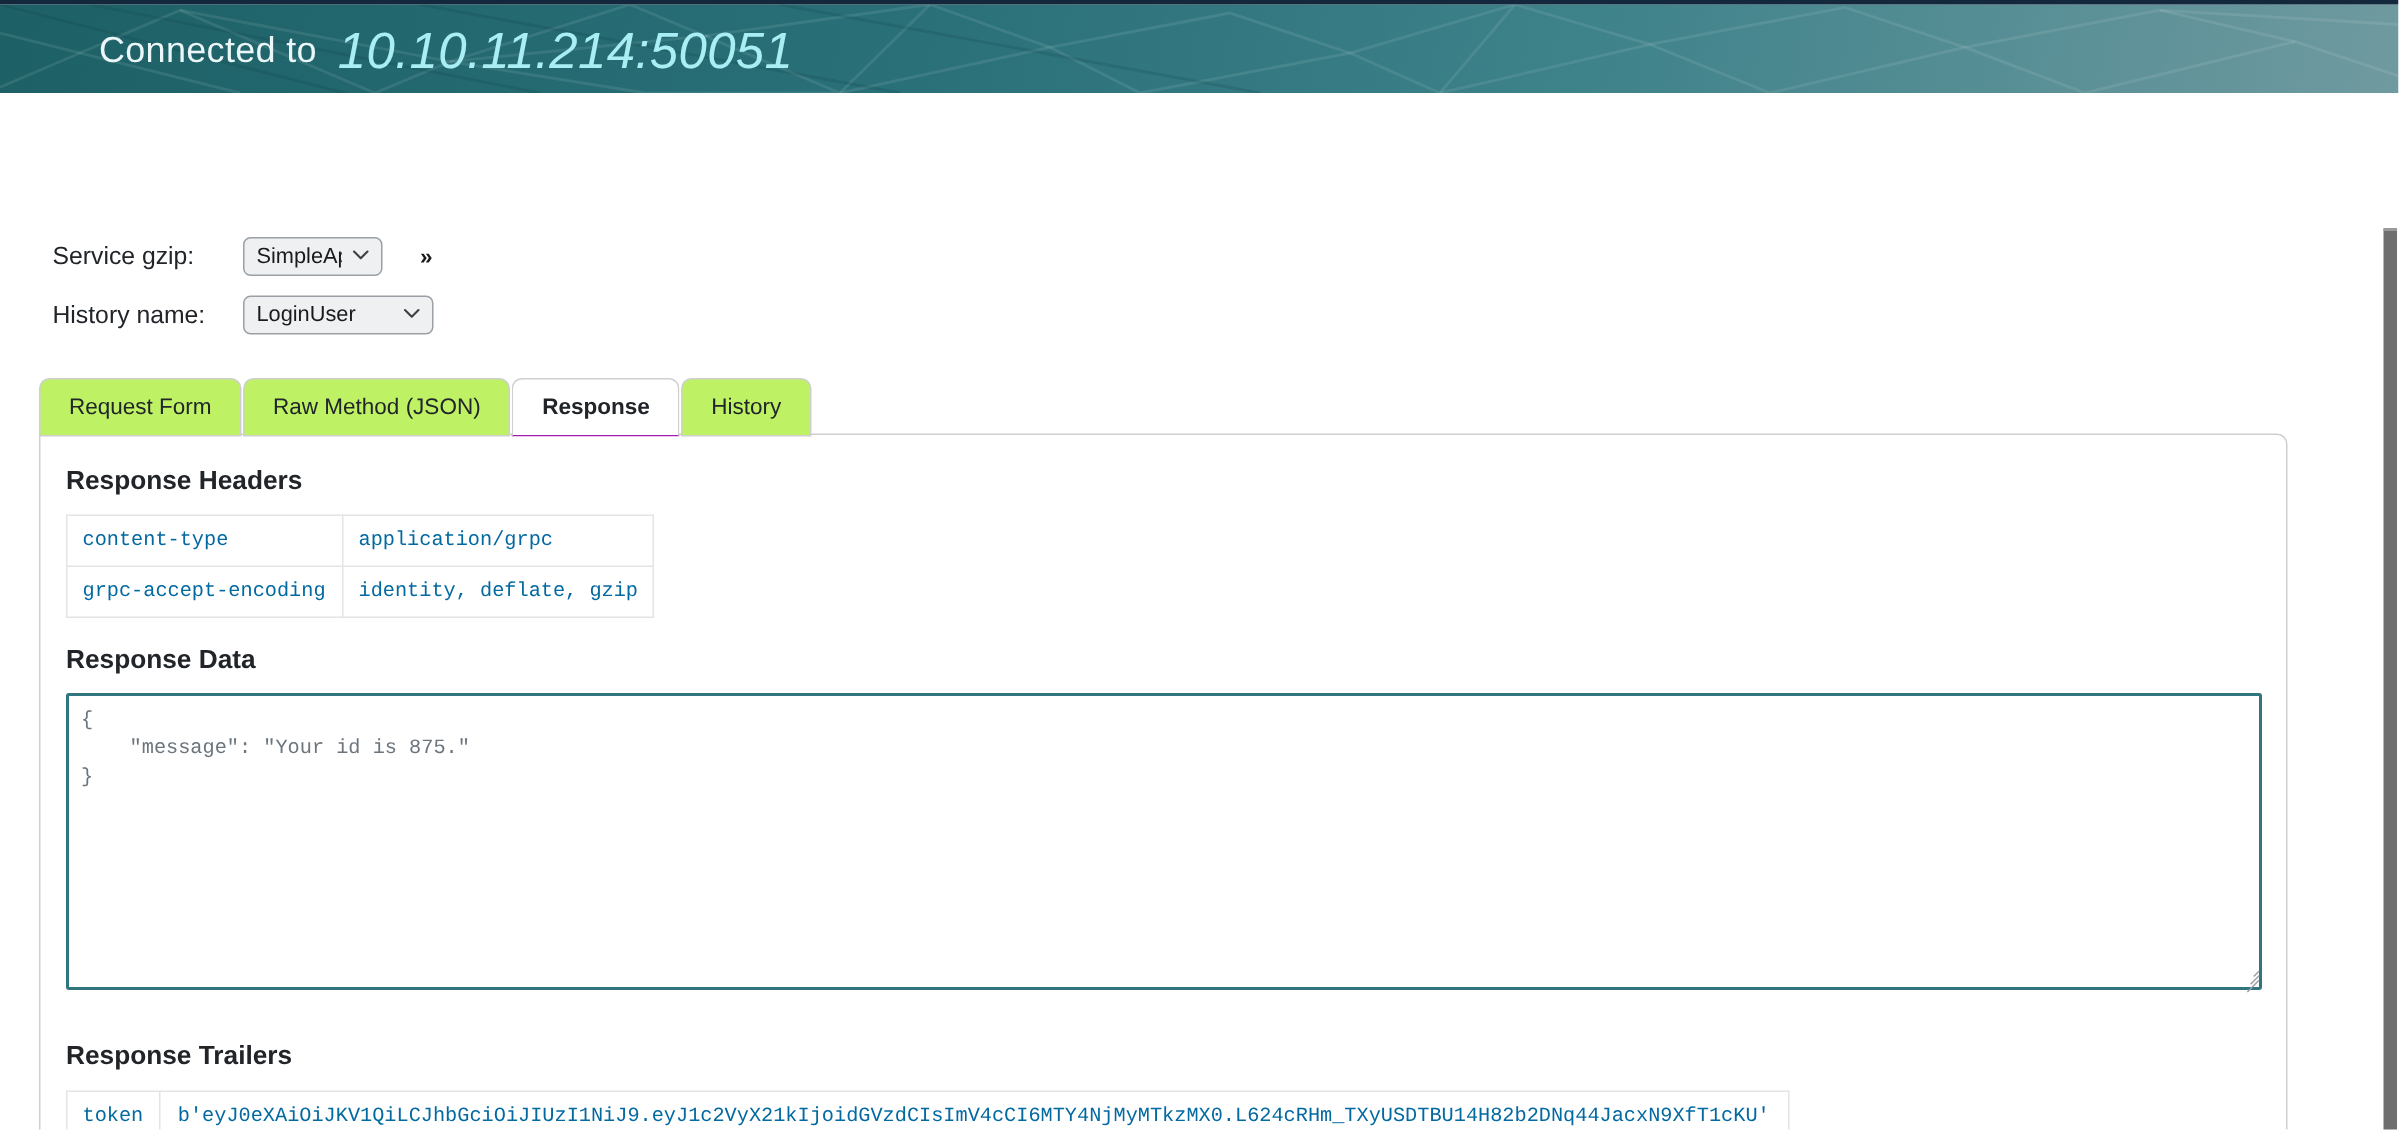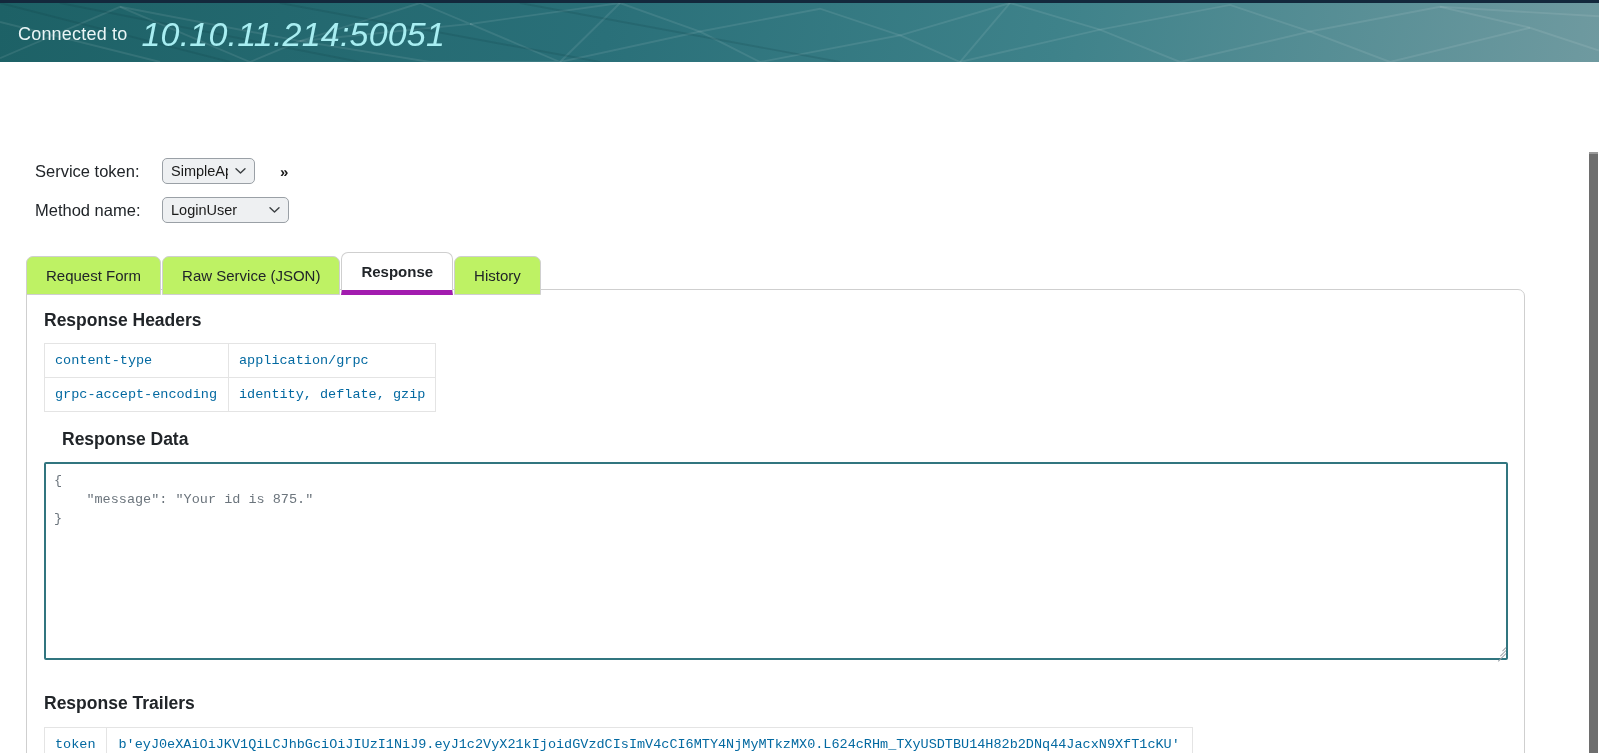--- a/index.html
+++ b/index.html
@@ -38,23 +38,24 @@
     left: 18px;
     top: 2px;
     height: 58px;
     display: flex;
     align-items: center;
     gap: 14px;
     z-index: 3;
     white-space: nowrap;
   }
   .banner-label {
-    font-size: 18px;
+    font-size: 24px;
     color: #eaf6f7;
     letter-spacing: .2px;
+    margin-left: 48px;
   }
   .banner-addr {
     font-size: 34px;
     font-style: italic;
     color: #a8eef2;
     letter-spacing: .2px;
   }
 
   
   #page {
@@ -133,21 +134,21 @@
     border-radius: 7px 7px 0 0;
     padding: 10px 19px 9px 19px;
     margin-right: 1px;
     cursor: pointer;
     position: relative;
     line-height: 18px;
   }
   .tab.active {
     background: #ffffff;
     font-weight: bold;
-    border-bottom: 5px solid #a21caf;
+    border-bottom: 1px solid #a21caf;
     z-index: 5;
   }
 
   
   #panel {
     position: absolute;
     left: 26px;
     top: 227px;
     width: 1499px;
     height: 494px;
@@ -158,21 +159,21 @@
   }
 
   .section-title {
     font-size: 17.5px;
     font-weight: bold;
     color: #212529;
     margin: 0;
     position: absolute;
   }
   #h-headers  { left: 17px; top: 20px; text-align: right; }
-  #h-data     { left: 35px; top: 139px; }
+  #h-data     { left: 17px; top: 139px; }
   #h-trailers { left: 17px; top: 403px; text-align: right; }
 
   table.kv {
     border-collapse: collapse;
     position: absolute;
     table-layout: auto;
   }
   table.kv td {
     border: 1px solid #e4e4e4;
     font-family: "Liberation Mono", monospace;
@@ -290,51 +291,51 @@
   </svg>
   <div id="banner-title">
     <span class="banner-label">Connected to</span>
     <span class="banner-addr">10.10.11.214:50051</span>
   </div>
 </div>
 
 <div id="page">
 
   <div class="form-row" id="service-row">
-    <label class="form-label">Service token:</label>
+    <label class="form-label">Service gzip:</label>
     <span class="select-wrap">
       <select class="select-box" id="service-select">
         <option>SimpleApp</option>
       </select>
       <span class="chev">
         <svg width="11" height="7" viewBox="0 0 11 7" aria-hidden="true">
           <path d="M1 1.2 L5.5 5.6 L10 1.2" fill="none" stroke="#3c4043" stroke-width="1.4" stroke-linecap="round" stroke-linejoin="round"></path>
         </svg>
       </span>
     </span>
     <span id="expand-more">»</span>
   </div>
 
   <div class="form-row" id="method-row">
-    <label class="form-label">Method name:</label>
+    <label class="form-label">History name:</label>
     <span class="select-wrap">
       <select class="select-box" id="method-select">
         <option>LoginUser</option>
       </select>
       <span class="chev">
         <svg width="11" height="7" viewBox="0 0 11 7" aria-hidden="true">
           <path d="M1 1.2 L5.5 5.6 L10 1.2" fill="none" stroke="#3c4043" stroke-width="1.4" stroke-linecap="round" stroke-linejoin="round"></path>
         </svg>
       </span>
     </span>
   </div>
 
   <div id="tabs">
     <div class="tab">Request Form</div>
-    <div class="tab">Raw Service (JSON)</div>
+    <div class="tab">Raw Method (JSON)</div>
     <div class="tab active">Response</div>
     <div class="tab">History</div>
   </div>
 
   <div id="panel">
 
     <h3 class="section-title" id="h-headers">Response Headers</h3>
 
     <table class="kv" id="headers-table">
       <tbody>

